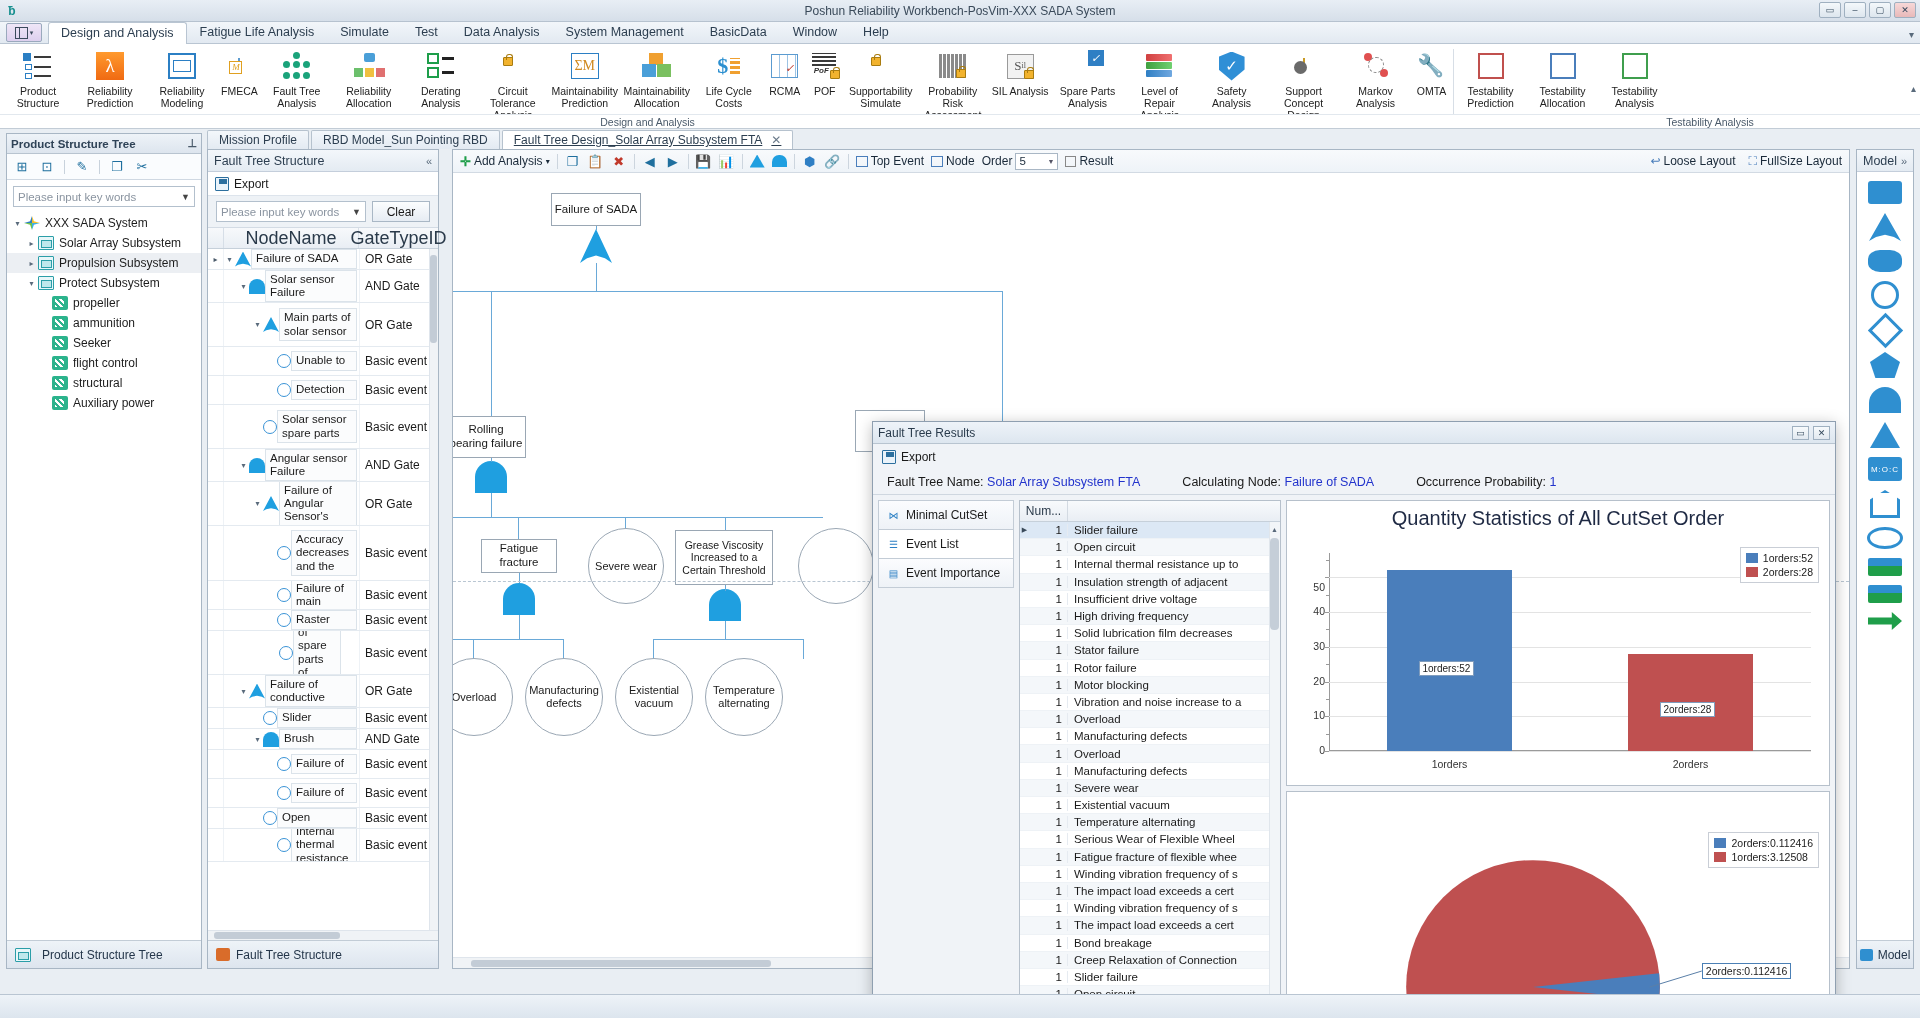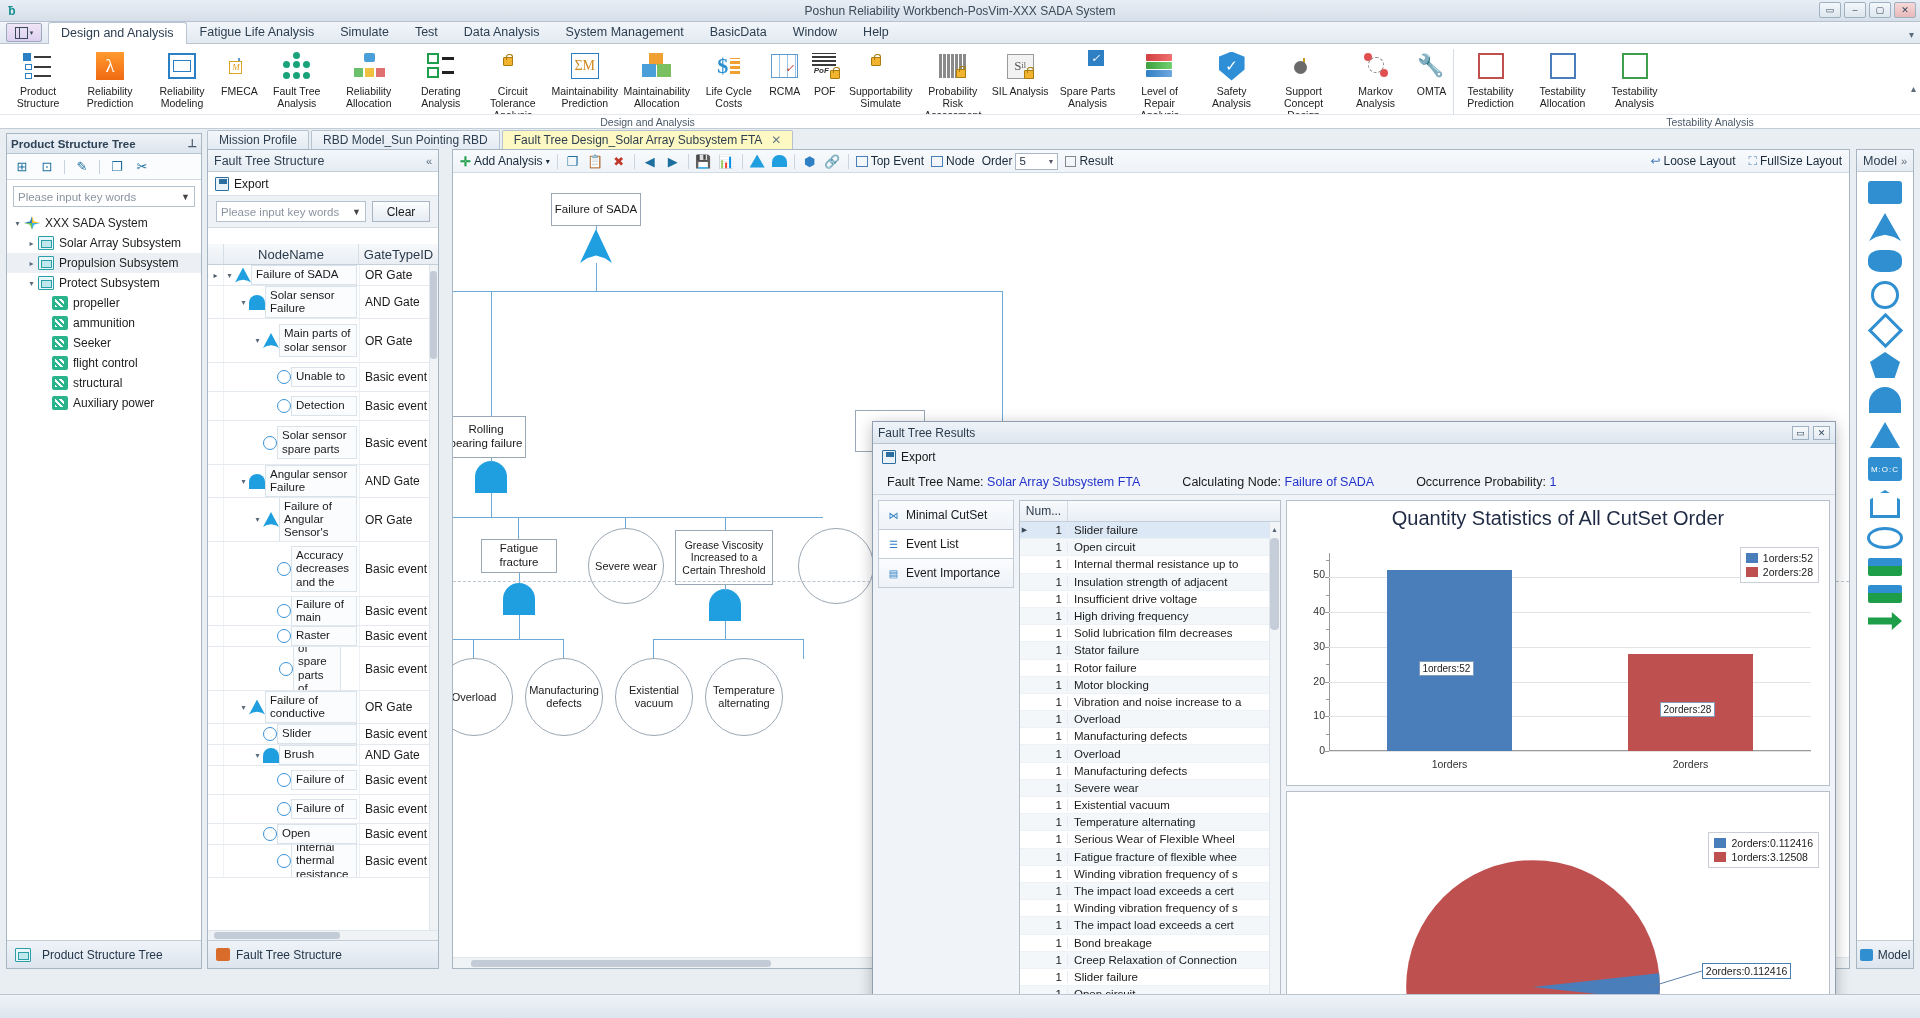--- a/index.html
+++ b/index.html
@@ -154,21 +154,21 @@
   .mp-head{height:22px;background:linear-gradient(#f3f7fb,#e4ebf2);border-bottom:1px solid #c4cedb;
      display:flex;align-items:center;justify-content:space-between;padding:0 6px;font-size:12.5px;color:#2c3e50;}
   .mp-export{height:24px;display:flex;align-items:center;gap:5px;padding:0 7px;font-size:12px;color:#1a1a1a;
      border-bottom:1px solid #dde4ec;background:#fff;}
   .disk{width:14px;height:14px;border:1.4px solid #2c6f9e;background:#eaf3fa;position:relative;border-radius:1px;}
   .disk:after{content:"";position:absolute;left:3px;top:1px;width:8px;height:5px;background:#2c6f9e;}
   .mp-filter{height:32px;display:flex;align-items:center;gap:6px;padding:0 8px;background:#eef2f6;border-bottom:1px solid #d3dbe4;}
   .mp-filter .combo{flex:1;height:21px;}
   .btn-clear{height:21px;min-width:58px;border:1px solid #a9b7c5;background:linear-gradient(#fbfdfe,#e6ecf3);
      font-size:12px;color:#1a1a1a;display:flex;align-items:center;justify-content:center;}
-  .tbl-head{display:flex;height:21px;background:linear-gradient(#f7f9fb,#e9eef4);border-bottom:1px solid #c6d0da;font-size:13px;color:#2a3a4a;margin-top:16px;}
+  .tbl-head{display:flex;height:21px;background:linear-gradient(#f7f9fb,#e9eef4);border-bottom:1px solid #c6d0da;font-size:18px;color:#2a3a4a;}
   .th{display:flex;align-items:center;justify-content:center;border-right:1px solid #d6dee7;}
   .th.c0{width:16px;} .th.c1{flex:1;} .th.c2{width:79px;}
   .tbl-body{flex:1;overflow:hidden;position:relative;background:#fff;}
   .trow{display:flex;border-bottom:1px solid #e4eaf0;font-size:12px;align-items:stretch;}
   .td{display:flex;align-items:center;}
   .td.c0{width:16px;justify-content:center;border-right:1px solid #eef2f6;color:#4a5a6a;font-size:8px;}
   .td.c1{flex:1;padding-right:2px;overflow:hidden;}
   .td.c2{width:79px;border-left:1px solid #eef2f6;padding-left:5px;color:#1a1a1a;}
   .nm{border:1px solid #dbe3ea;background:#fbfcfd;padding:2px 4px;font-size:11.5px;line-height:1.15;flex:1;min-width:0;}
   .gate-or{width:16px;height:15px;background:#1f9fe0;
@@ -180,21 +180,21 @@
   .mp-thumb{position:absolute;right:1px;top:6px;width:7px;height:88px;background:#c3ccd6;border-radius:3px;}
   .mp-hscroll{height:10px;background:#f0f3f6;border-top:1px solid #dfe5ec;position:relative;}
   .mp-hthumb{position:absolute;left:6px;top:1px;height:7px;width:126px;background:#c3ccd6;border-radius:3px;}
   .mp-foot{height:28px;border-top:1px solid #c2ccd6;background:linear-gradient(#eef3f8,#dde5ee);
      display:flex;align-items:center;gap:6px;padding-left:8px;font-size:12px;color:#24364a;}
 
   
   .doctabs{position:absolute;left:207px;top:0;right:6px;height:20px;display:flex;align-items:flex-end;gap:0;}
   .dtab{height:19px;padding:0 11px;display:flex;align-items:center;font-size:12px;color:#2c3e50;
      border:1px solid #b6c2ce;border-bottom:none;background:linear-gradient(#f3f7fb,#e3eaf2);margin-right:2px;border-radius:2px 2px 0 0;}
-  .dtab.active{background:#fef9c3;font-weight:normal;}
+  .dtab.active{background:#ffffff;font-weight:normal;text-decoration:underline;}
   .dtab .x{margin-left:9px;font-size:12px;color:#6a7a8a;}
 
   .canvaswrap{position:absolute;left:452px;top:20px;right:70px;height:820px;background:#fff;border:1px solid #a8b6c4;display:flex;flex-direction:column;}
   .cv-toolbar{height:23px;border-bottom:1px solid #d2dae3;background:linear-gradient(#f8fafc,#eef3f8);
      display:flex;align-items:center;gap:7px;padding:0 7px;font-size:12px;color:#1a2a3a;}
   .cv-btn{display:flex;align-items:center;gap:3px;color:#1a2a3a;}
   .cv-sep{width:1px;height:15px;background:#ccd5de;}
   .plus-grn{color:#1f9e4a;font-weight:bold;font-size:13px;}
   .spin{height:17px;width:43px;border:1px solid #a9b7c5;background:#fff;display:flex;align-items:center;
      justify-content:space-between;padding:0 3px;font-size:11.5px;}
@@ -1224,21 +1224,21 @@
                 <div class="grid-ln" style="left:42px;top:142.5263157894737px;width:482px;"></div>
                 <div class="axis-lab" style="left:16px;top:135.5263157894737px;width:22px;text-align:right;">20</div>
                 <div class="tick" style="left:38px;top:142.5263157894737px;"></div>
                 <div class="grid-ln" style="left:42px;top:107.78947368421053px;width:482px;"></div>
                 <div class="axis-lab" style="left:16px;top:100.78947368421053px;width:22px;text-align:right;">30</div>
                 <div class="tick" style="left:38px;top:107.78947368421053px;"></div>
                 <div class="grid-ln" style="left:42px;top:73.05263157894737px;width:482px;"></div>
                 <div class="axis-lab" style="left:16px;top:66.05263157894737px;width:22px;text-align:right;">40</div>
                 <div class="tick" style="left:38px;top:73.05263157894737px;"></div>
                 <div class="grid-ln" style="left:42px;top:38.31578947368422px;width:482px;"></div>
-                <div class="axis-lab" style="left:16px;top:29px;width:22px;text-align:right;">50</div>
+                <div class="axis-lab" style="left:16px;top:42px;width:22px;text-align:right;">50</div>
                 <div class="tick" style="left:38px;top:38.31578947368422px;"></div>
                 <div class="tick" style="left:39px;top:194.6315789473684px;width:3px;"></div>
                 <div class="tick" style="left:39px;top:159.89473684210526px;width:3px;"></div>
                 <div class="tick" style="left:39px;top:125.15789473684211px;width:3px;"></div>
                 <div class="tick" style="left:39px;top:90.42105263157895px;width:3px;"></div>
                 <div class="tick" style="left:39px;top:55.68421052631578px;width:3px;"></div>
                 <div class="tick" style="left:39px;top:20.94736842105263px;width:3px;"></div>
                 <div class="bar" style="left:99.84px;top:31.36842105263159px;width:125.32000000000001px;height:180.6315789473684px;background:#4a7ebb;"></div>
                 <div class="bar-tag" style="left:131.5px;top:121.6842105263158px;">1orders:52</div>
                 <div class="axis-lab" style="left:132.5px;top:219px;width:60px;text-align:center;">1orders</div>

